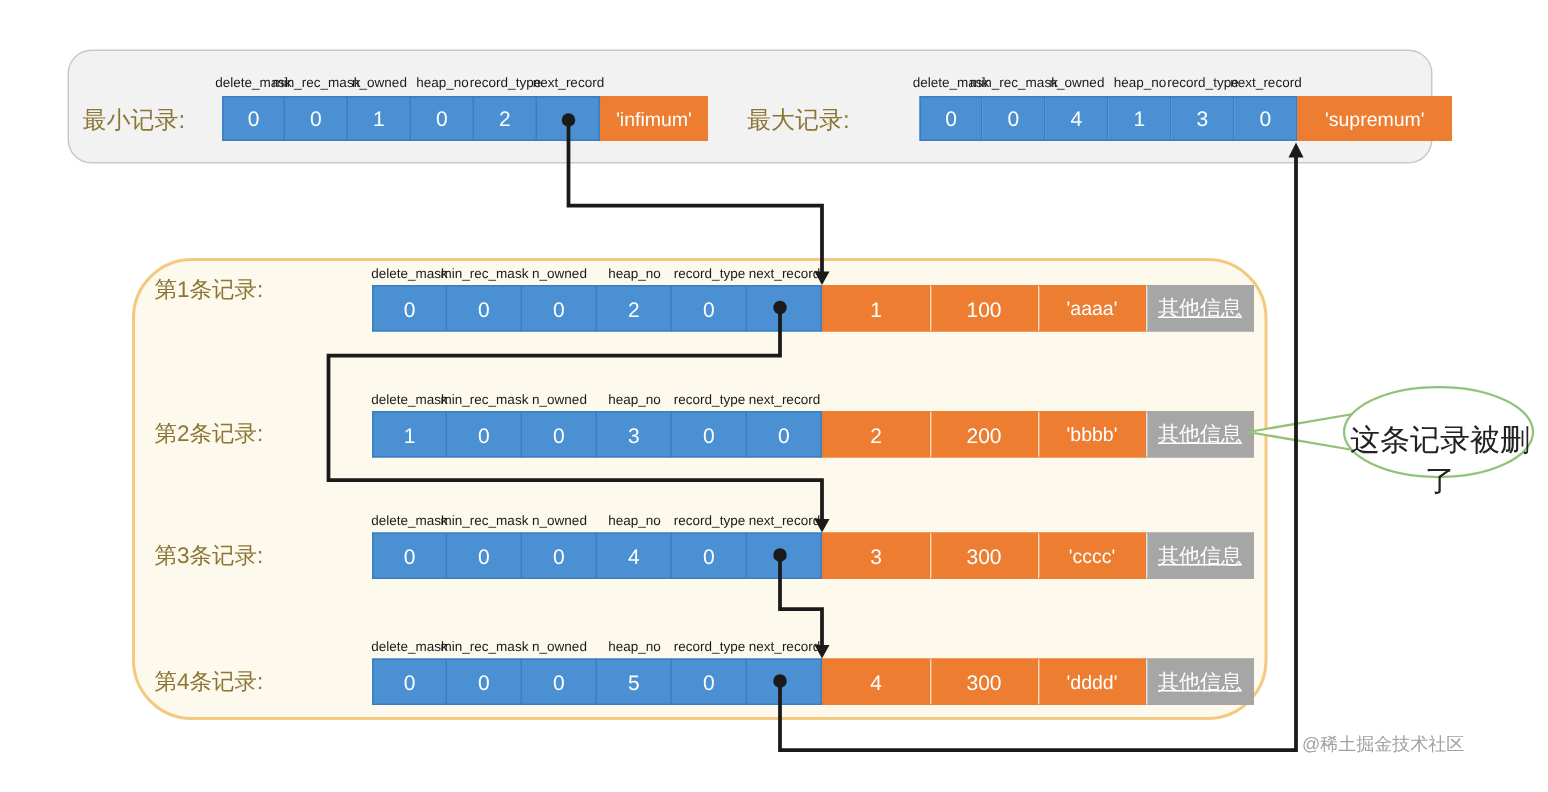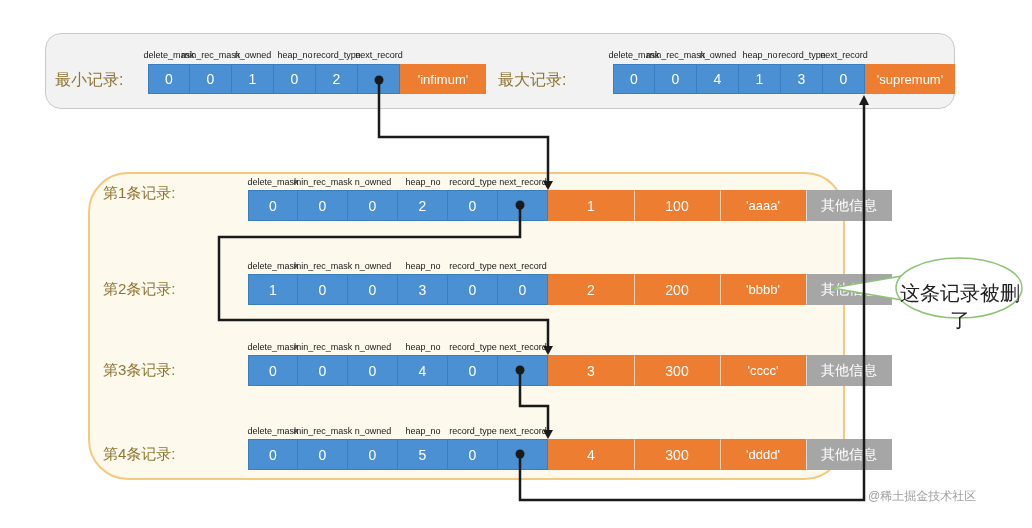--- a/index.html
+++ b/index.html
@@ -15,23 +15,23 @@
   .fh{position:absolute;font-size:9px;color:var(--header-text);transform:translateX(-50%);
       white-space:nowrap;z-index:2;}
   .cellrow{position:absolute;display:flex;z-index:2;}
   .cell{box-sizing:border-box;display:flex;align-items:center;justify-content:center;
         color:#fff;font-size:14px;}
   .cell.blue{background:var(--blue);border:1px solid var(--blue-dark);}
   .cell.blue + .cell.blue{border-left:none;}
   .cell.orange{background:var(--orange);border:1px solid var(--orange);}
   .cell.orange + .cell.orange{border-left:1px solid rgba(255,255,255,.65);}
   .cell.graycell{background:var(--cell-gray);border:1px solid var(--cell-gray);
-                 border-left:1px solid rgba(255,255,255,.65);}
+                 border-left:1px solid rgba(255,255,255,.65);text-decoration:underline;}
   .h30{height:30px;} .h31{height:31px;}
-  .w42{width:42px;} .w50{width:50px;} .w70{width:86px;} .w80{width:90px;}
+  .w42{width:42px;} .w50{width:50px;} .w70{width:72px;} .w80{width:103px;}
   .dataval{font-size:13px;}
   .overlay{position:absolute;left:0;top:0;z-index:5;pointer-events:none;}
   .arrow{stroke:var(--arrow);stroke-width:2.5;fill:none;}
   .dot{fill:var(--arrow);}
   .ah{fill:var(--arrow);stroke:none;}
   .callout-shape{fill:#ffffff;stroke:var(--callout-green);stroke-width:1.5;}
   .callout-text{position:absolute;left:899px;top:280px;width:122px;text-align:center;
                 font-size:20px;color:#222;z-index:6;}
   .watermark{position:absolute;left:868px;top:488px;font-size:12px;
              color:var(--watermark-gray);z-index:4;white-space:nowrap;}

